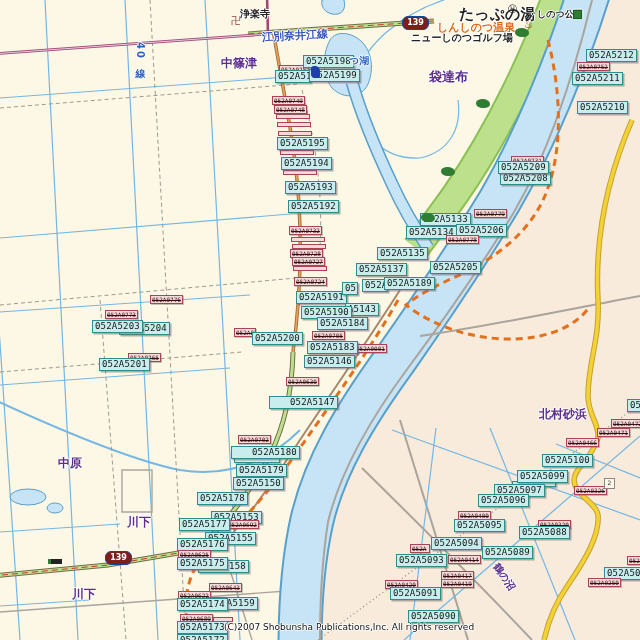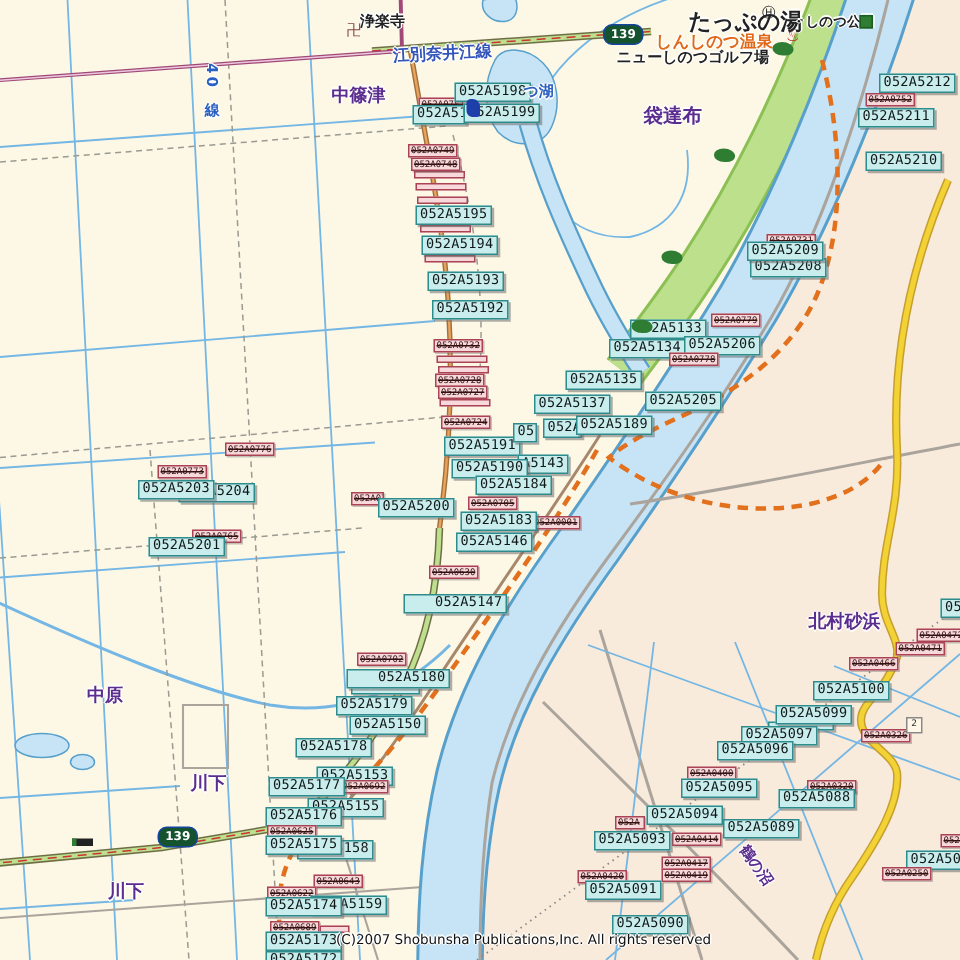--- a/index.html
+++ b/index.html
@@ -15,21 +15,21 @@
   .lbl.pink{background:#F8D9DB;border:1px solid #AA4455;height:9px;line-height:7px;
        font-size:6px;padding:0 1px;color:#331111;text-decoration:line-through;
        box-shadow:1px 1px 0 rgba(110,110,110,.4);}
   .strip{position:absolute;box-sizing:border-box;}
   .strip.cyan-strip{background:#C9ECEC;border:1px solid #2F8C8C;height:6px;
        box-shadow:1.5px 1.5px 0 rgba(110,110,110,.5);}
   .strip.pink-strip{background:#F8D9DB;border:1px solid #AA4455;height:5px;}
   .place{position:absolute;white-space:nowrap;font-weight:bold;
        text-shadow:1px 0 0 #fff,-1px 0 0 #fff,0 1px 0 #fff,0 -1px 0 #fff;}
   .place.vert{writing-mode:vertical-rl;letter-spacing:2px;}
-  .badge{position:absolute;width:25px;height:12px;background:#14532d;border:1px solid #16459E;
+  .badge{position:absolute;width:25px;height:12px;background:#7f1d1d;border:1px solid #16459E;
        border-radius:6px;color:#fff;font-size:8px;font-weight:bold;text-align:center;
        line-height:11px;}
   .icon{position:absolute;}
   .icon-temple-icon{color:#8A4444;font-size:10px;line-height:10px;}
   .icon-hotel-icon{font-size:9px;line-height:9px;color:#222;}
   .icon-onsen-icon{font-size:10px;line-height:10px;color:#B03030;}
   .icon-park-icon{width:7px;height:7px;background:#2E7D32;border:1px solid #1B5E20;}
   .icon-tree-icon{width:14px;height:9px;background:#2E7D32;border-radius:50% 60% 45% 55%;}
   .icon-poi-blue-icon{width:9px;height:12px;background:#1E3FAA;border-radius:3px 5px 2px 4px;}
   .icon-bus-stop-icon{width:11px;height:5px;background:#222;border-left:3px solid #2E7D32;}
@@ -191,21 +191,21 @@
       <div class="lbl cyan" style="left: 119px; top: 294px; margin-top: 28px;">052A5204</div>
       <div class="lbl pink" style="left: 105px; top: 310px;">052A0773</div>
       <div class="lbl cyan" style="left: 92px; top: 320px;">052A5203</div>
       <div class="lbl pink" style="left: 128px; top: 353px;">052A0765</div>
       <div class="lbl cyan" style="left: 99px; top: 358px;">052A5201</div>
       <div class="lbl pink" style="left: 234px; top: 328px; width: 22px;">052A07</div>
       <div class="lbl cyan" style="left: 252px; top: 332px;">052A5200</div>
       <div class="lbl pink" style="left: 238px; top: 435px;">052A0702</div>
       <div class="strip cyan-strip" style="left: 234px; top: 457px; width: 46px;"></div>
       <div class="lbl cyan" style="left: 231px; top: 446px; padding-left: 20px;">052A5180</div>
-      <div class="lbl cyan" style="left: 224px; top: 464px; text-align: right;">052A5179</div>
+      <div class="lbl cyan" style="left: 236px; top: 464px; text-align: right;">052A5179</div>
       <div class="lbl cyan" style="left: 221px; top: 477px; margin-left: 12px;">052A5150</div>
       <div class="lbl cyan" style="left: 197px; top: 492px;">052A5178</div>
       <div class="lbl cyan" style="left: 211px; top: 511px;">052A5153</div>
       <div class="lbl pink" style="left: 226px; top: 520px;">052A0692</div>
       <div class="lbl cyan" style="left: 179px; top: 518px;">052A5177</div>
       <div class="lbl cyan" style="left: 205px; top: 532px;">052A5155</div>
       <div class="lbl cyan" style="left: 177px; top: 538px;">052A5176</div>
       <div class="lbl pink" style="left: 178px; top: 550px;">052A0625</div>
       <div class="lbl cyan" style="left: 198px; top: 560px;">052A5158</div>
       <div class="lbl cyan" style="left: 177px; top: 557px;">052A5175</div>

